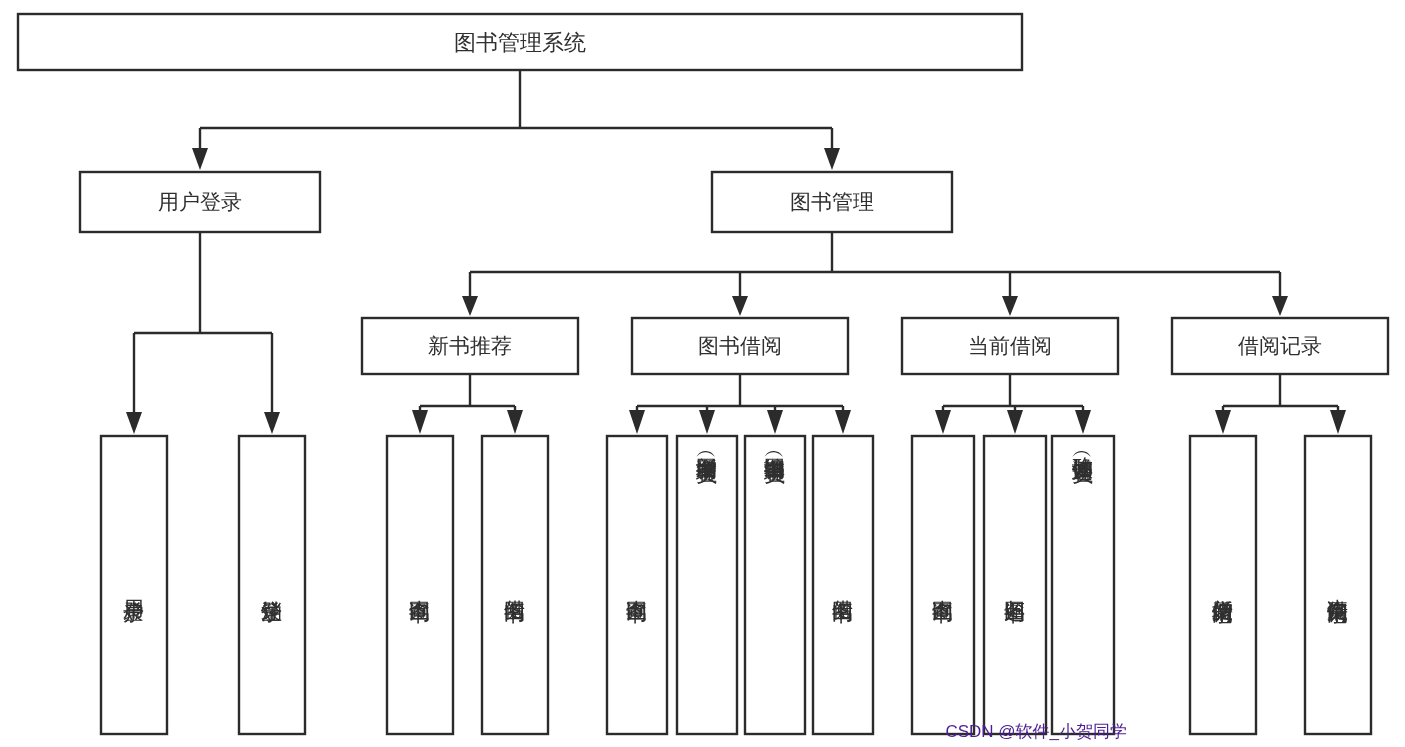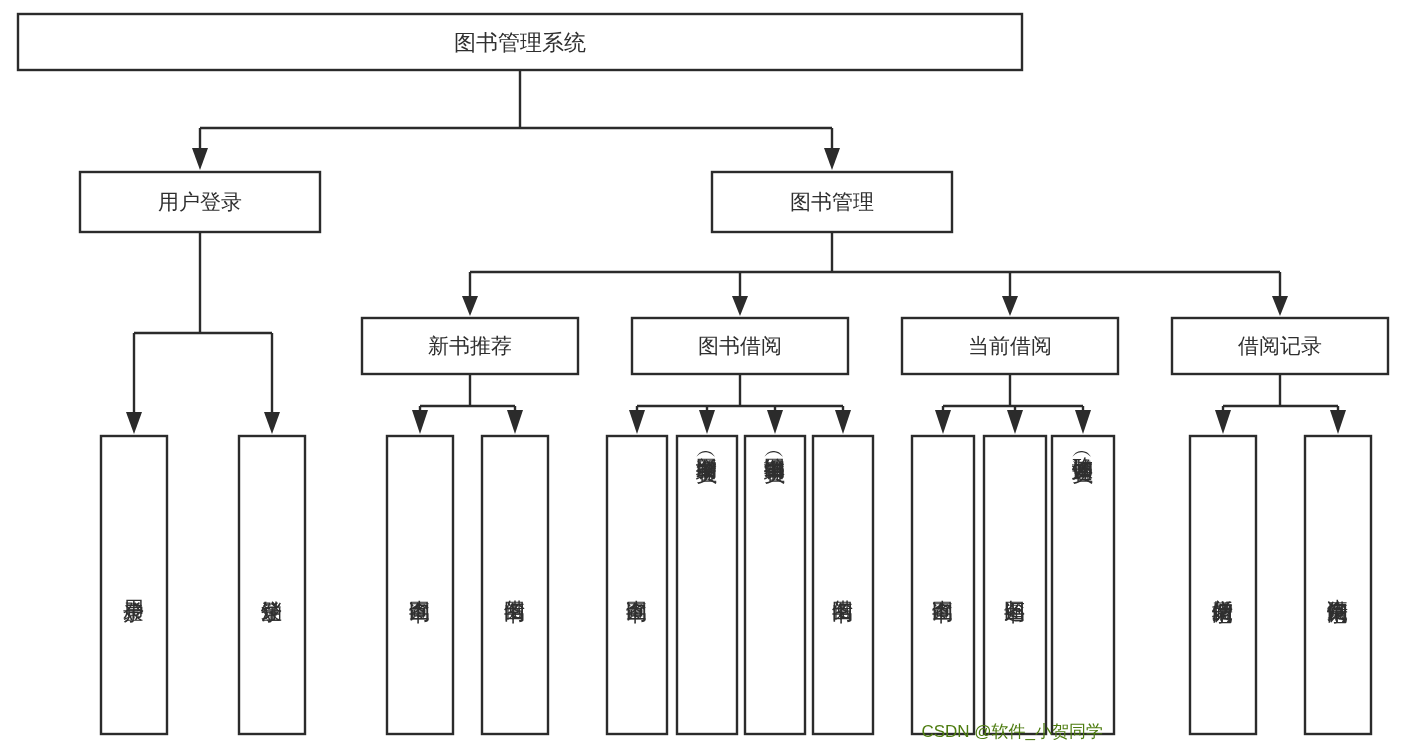--- a/index.html
+++ b/index.html
@@ -11,20 +11,21 @@
     width: 1405px;
     height: 747px;
     overflow: hidden;
     font-family: "Liberation Sans", "DejaVu Sans", sans-serif;
   }
   #diagram-root {
     position: relative;
     width: 1113px;
     height: 747px;
     background: #ffffff;
+    padding-left: 24px;
   }
   svg.canvas {
     position: absolute;
     left: 0;
     top: 0;
     width: 1405px;
     height: 747px;
   }
   .node-box {
     fill: #ffffff;
@@ -72,21 +73,21 @@
     color: #2f2f2f;
     letter-spacing: 1px;
     white-space: nowrap;
   }
   .watermark {
     position: absolute;
     right: 10px;
     bottom: 4px;
     font-family: "Liberation Sans", "DejaVu Sans", sans-serif;
     font-size: 17px;
-    color: #4d7c0f;
+    color: #4c1d95;
     white-space: nowrap;
     user-select: none;
   }
 </style>
 </head>
 <body>
 
 <div id="diagram-root">
 
   <svg class="canvas" viewBox="0 0 1405 747">

